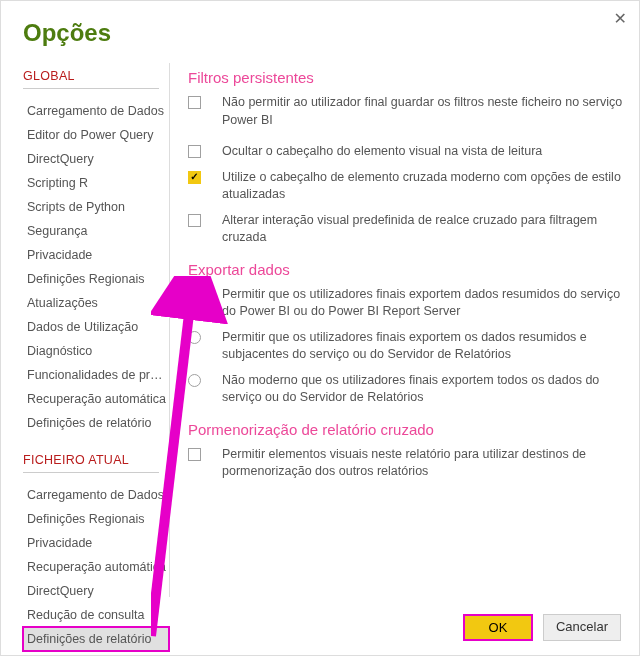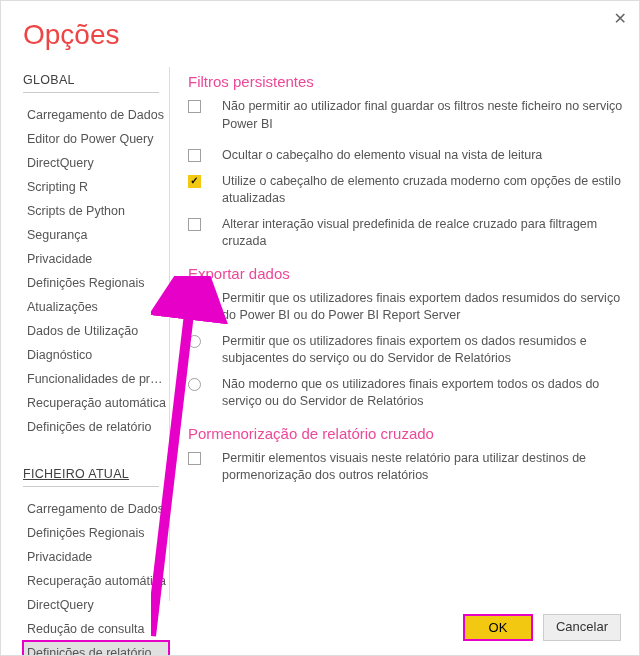--- a/index.html
+++ b/index.html
@@ -16,59 +16,59 @@
   }
   .close-x {
     position: absolute;
     top: 8px; right: 12px;
     font-size: 16px;
     color: #666;
     cursor: pointer;
     font-family: Arial, sans-serif;
   }
   .title {
-    font-size: 28px;
-    font-weight: 400;
-    color: #ef4444;
+    font-size: 24px;
+    font-weight: 700;
+    color: #4d7c0f;
     padding: 18px 0 16px 22px;
   }
   .body {
     display: flex;
     height: calc(100% - 120px);
   }
   .sidebar {
     width: 168px;
     padding-left: 22px;
     padding-right: 0;
     flex-shrink: 0;
   }
   .section-head {
     font-size: 12.5px;
     letter-spacing: .3px;
-    color: #404040;
+    color: #b91c1c;
     border-bottom: 1px solid #ccc;
     padding-bottom: 5px;
     margin: 6px 10px 10px 0;
   }
   .sidebar ul { list-style:none; margin:0; padding:0; }
   .sidebar li {
     font-size: 12.5px;
     color: #555;
     padding: 5px 0 5px 4px;
     cursor: pointer;
     white-space: nowrap;
     overflow: hidden;
     text-overflow: ellipsis;
   }
   .sidebar li.selected {
     background: #e0e0e0;
     outline: 2px solid #e600c8;
     outline-offset: -1px;
   }
-  .section-head.file { margin-top: 28px; text-decoration: underline; }
+  .section-head.file { margin-top: 18px; }
   .divider {
     width: 1px;
     background: #ddd;
     margin-right: 0;
   }
   .content {
     flex: 1;
     padding: 0 16px 0 18px;
     overflow: hidden;
   }

